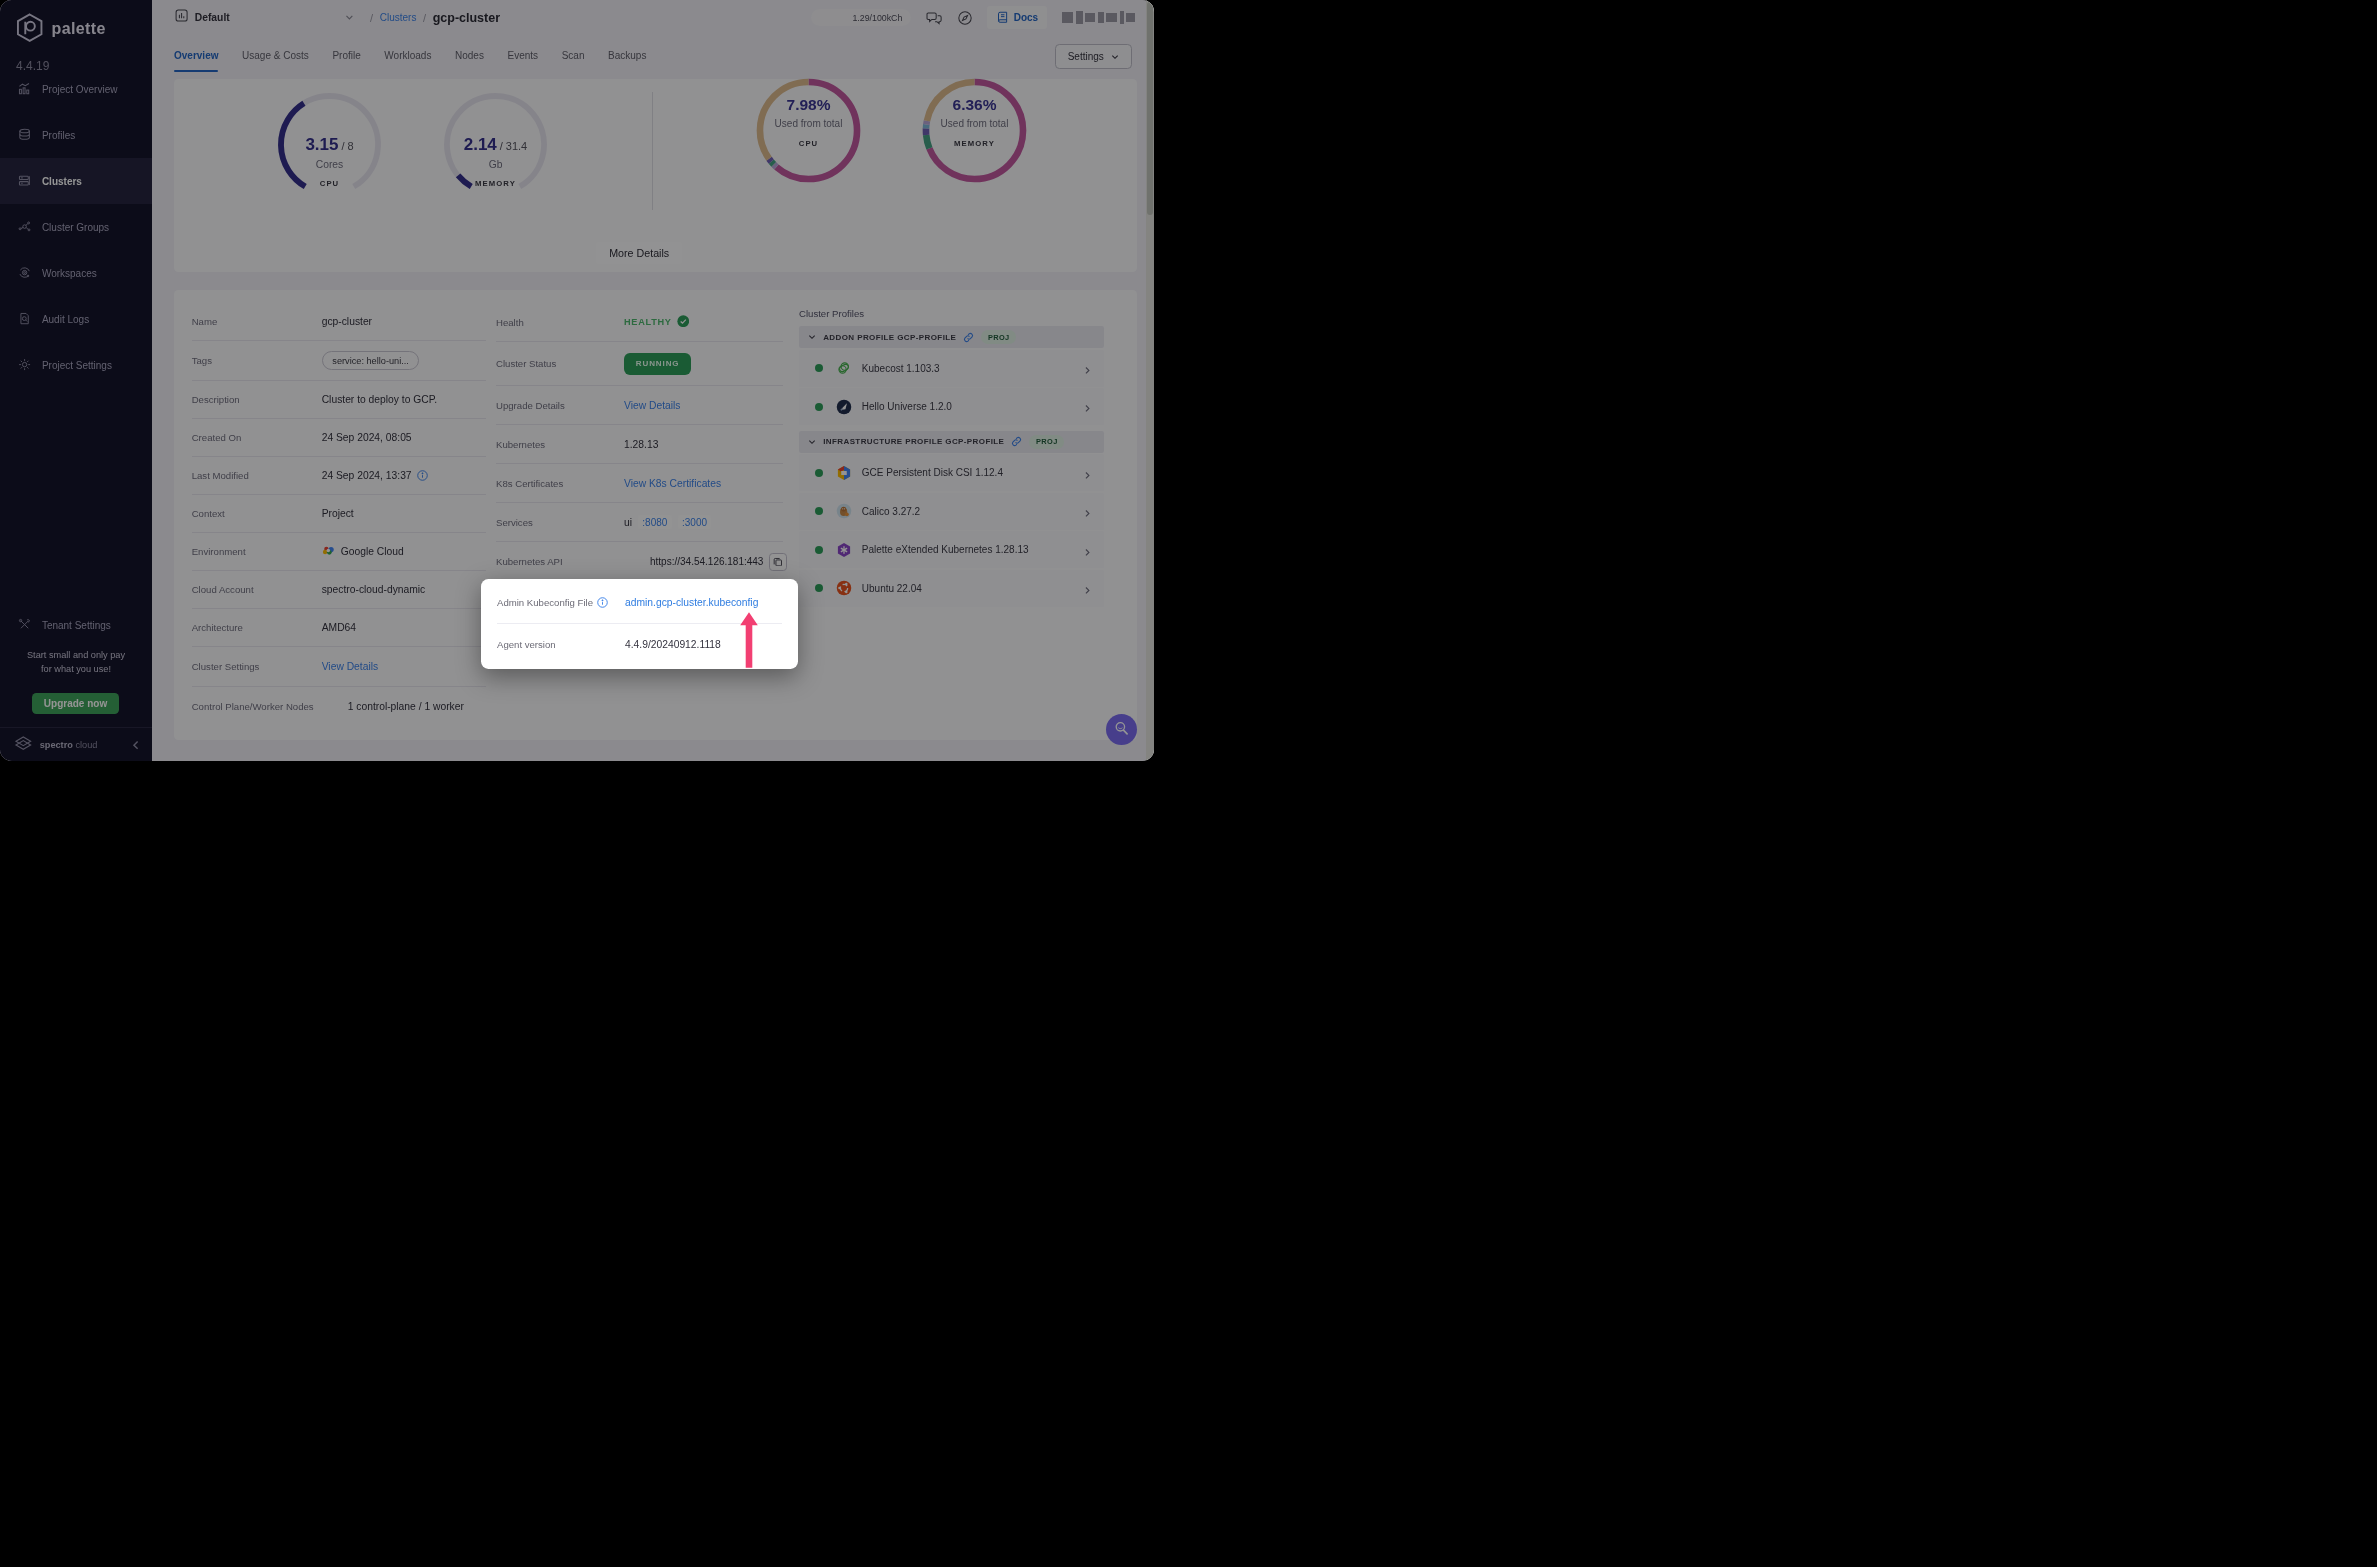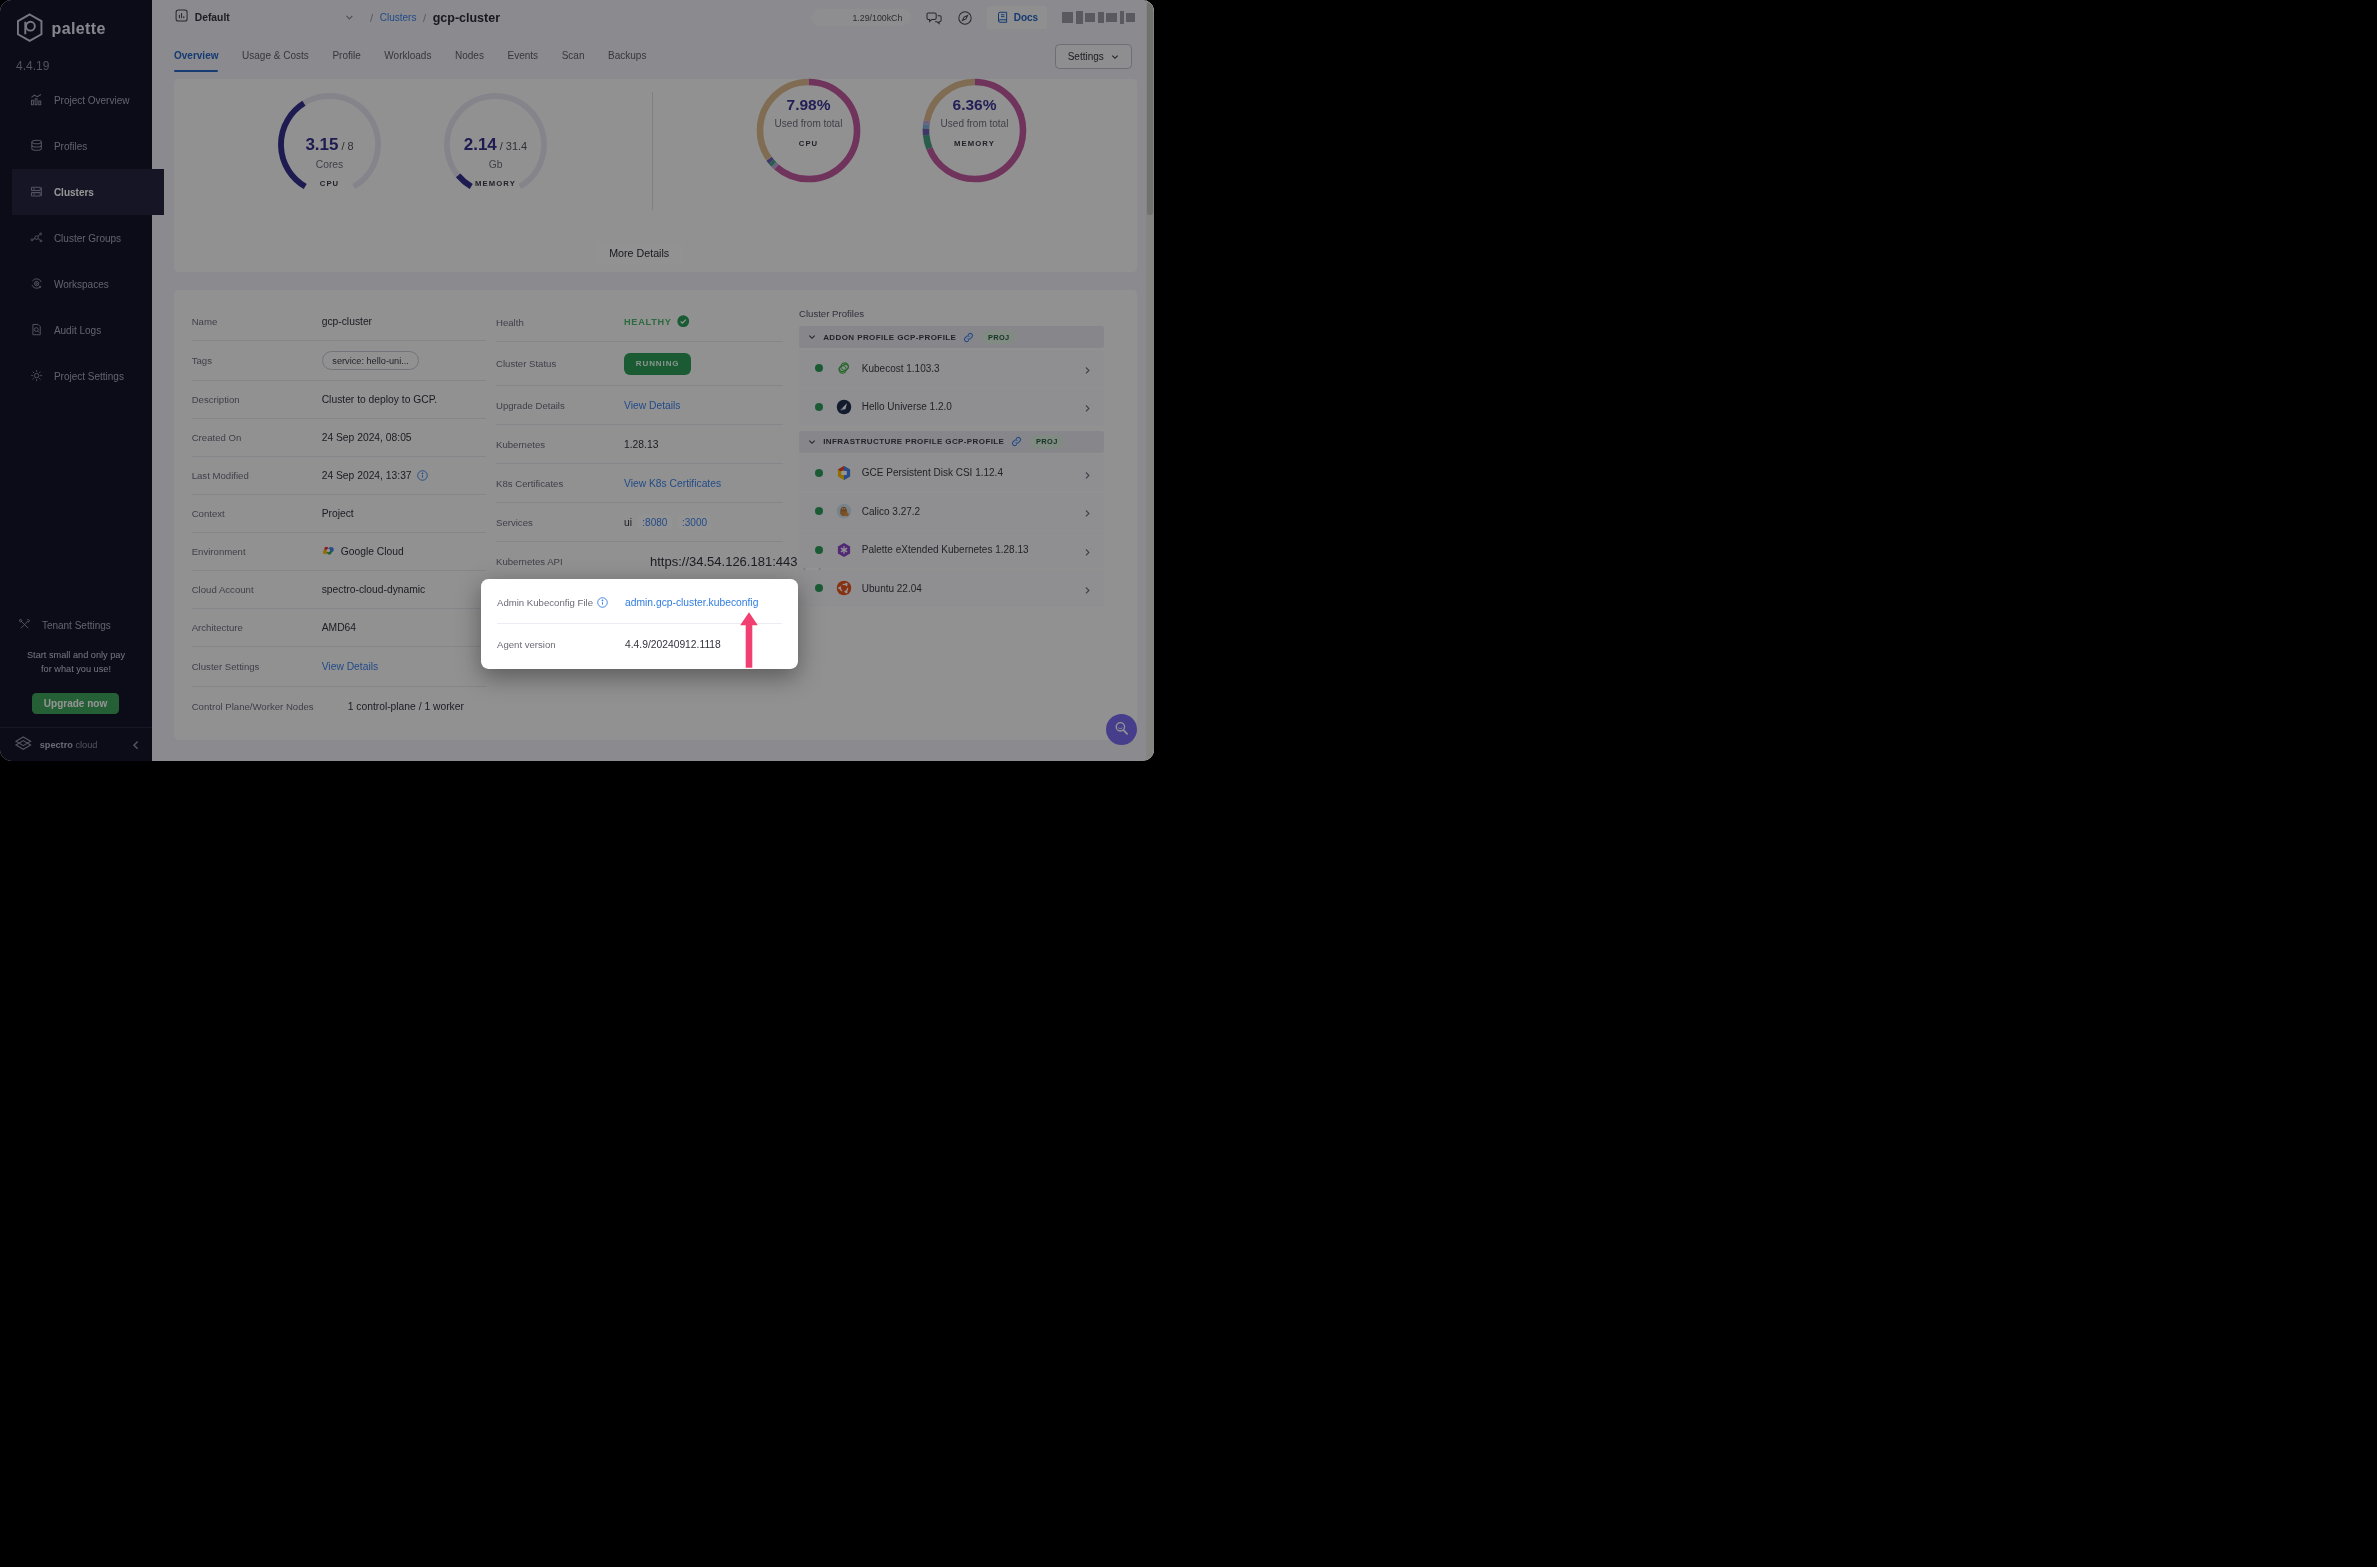--- a/index.html
+++ b/index.html
@@ -5,21 +5,21 @@
   * { box-sizing: border-box; margin: 0; padding: 0; }
   html,body { background:#000; }
   body { font-family:"Liberation Sans", sans-serif; }
   .window { position:relative; width:1154px; height:761px; background:#efeef4; border-radius:11.8px; overflow:hidden; }
 
   
   .sidebar { position:absolute; left:0; top:0; width:152px; height:100%; background:#16152b; z-index:10; }
   .brand-row { display:flex; align-items:center; gap:7.4px; padding:13.2px 0 0 14.7px; }
   .brand-name { color:#e8e6f3; font-size:16px; font-weight:700; letter-spacing:0.4px; }
   .version { color:#8c8aa0; font-size:12px; padding:13.2px 0 0 16px; }
-  .nav { position:absolute; top:77px; left:0; width:100%;margin-left:12px; }
+  .nav { position:absolute; top:66px; left:0; width:100%; }
   .nav-item { display:flex; align-items:center; height:46px; padding-left:17.7px; color:#a9a7c0; cursor:pointer; }
   .nav-item .nv-icon { width:13.2px; height:13.2px; color:#8f8da6; flex:0 0 13.2px; }
   .nav-item .nv-label { margin-left:11px; font-size:10px; }
   .nav-item.active { background:#262540; }
   .nav-item.active .nv-label { color:#ffffff; font-weight:700; }
   .tenant { position:absolute; top:602px; left:0; width:100%; }
   .promo { position:absolute; top:648px; width:100%; text-align:center; color:#c9c7da; font-size:9.2px; line-height:14px; }
   .upgrade-btn { position:absolute; top:693px; left:32px; width:87px; height:21px; background:#3fa45c; border:none; border-radius:4.4px; color:#fff; font-size:10px; font-weight:700; cursor:pointer; }
   .side-footer { position:absolute; bottom:0; left:0; width:100%; height:34px; border-top:0.7px solid #2a2942; display:flex; align-items:center; padding:0 10.3px 0 13.2px; }
   .sf-brand { margin-left:5.9px; font-size:9.2px; color:#b5b3c8; font-weight:700; }
@@ -489,21 +489,21 @@
       <div class="drow">
         <span class="dlabel">Services</span>
         <span class="dvalue">
           <span>ui</span>
           <span class="port">:8080</span>
           <span class="port">:3000</span>
         </span>
       </div>
       <div class="drow">
         <span class="dlabel">Kubernetes API</span>
-        <span class="dvalue" style="font-size:13px">
+        <span class="dvalue" style="font-size:10px">
           <span>https://34.54.126.181:443</span>
           <span class="copy-btn">
             <svg width="9.6" height="9.6" viewBox="0 0 13 13" fill="none" stroke="currentColor" stroke-width="1.2">
                 <rect x="4" y="4" width="7.5" height="8" rx="1"></rect>
                 <path d="M9 2H3a1.4 1.4 0 0 0-1.4 1.4V10"></path>
               </svg>
           </span>
         </span>
       </div>
     </div>

